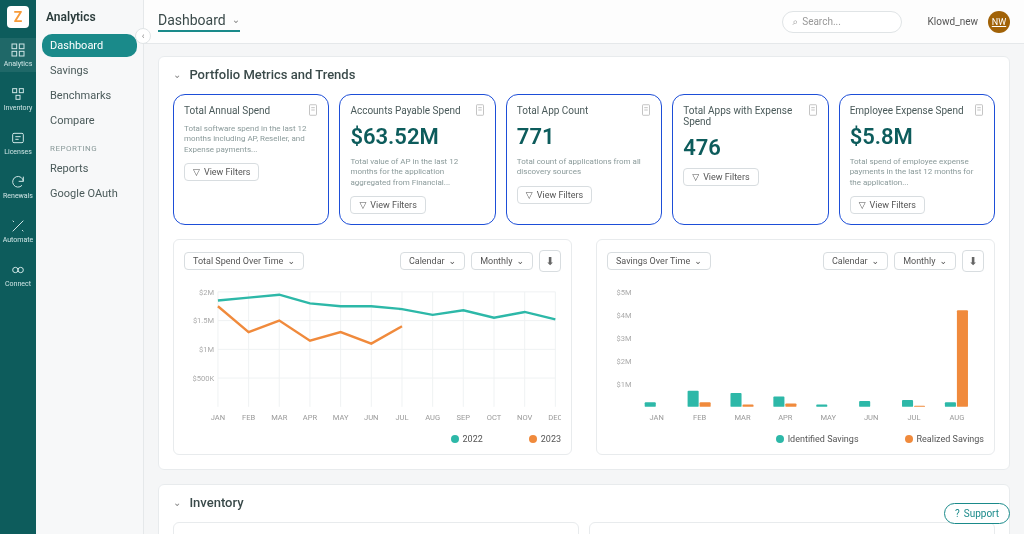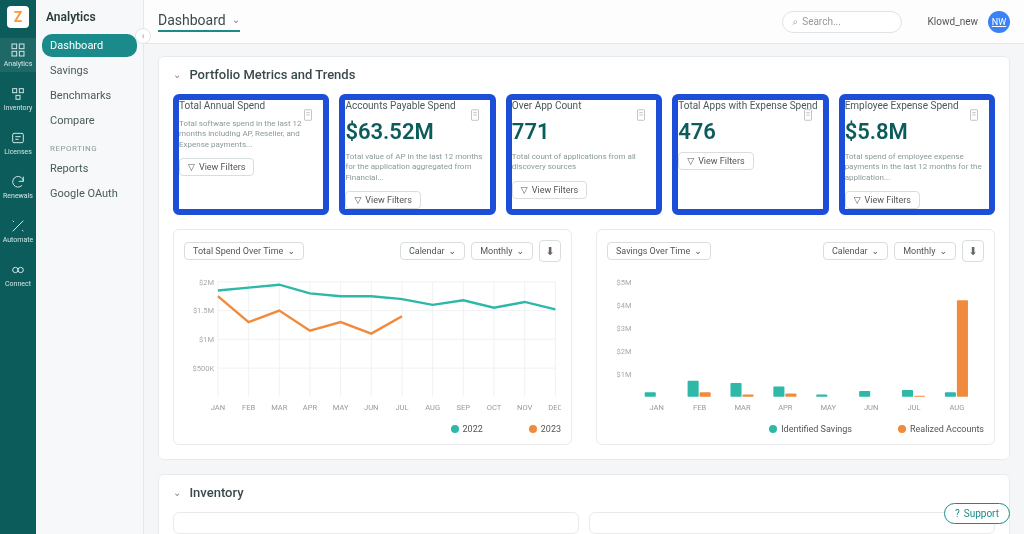--- a/index.html
+++ b/index.html
@@ -23,29 +23,29 @@
 .collapse-btn { position: absolute; right: -8px; top: 28px; width: 16px; height: 16px; background: #fff; border: 1px solid #e0e4e6; border-radius: 50%; display: flex; align-items: center; justify-content: center; font-size: 9px; color: #888; cursor: pointer; }
 
 
 .main { flex: 1; display: flex; flex-direction: column; overflow: hidden; }
 .topbar { height: 44px; border-bottom: 1px solid #e5e8ea; display: flex; align-items: center; padding: 0 14px; gap: 10px; background: #fdfdfd; }
 .crumb { font-size: 14px; color: #3a4a4a; display: flex; align-items: center; gap: 6px; cursor: pointer; border-bottom: 2px solid #1a8a8a; padding-bottom: 2px; }
 .crumb .chev { font-size: 10px; color: #888; }
 .topbar-spacer { flex: 1; }
 .search { border: 1px solid #e0e4e6; border-radius: 14px; padding: 4px 10px; font-size: 10px; color: #999; width: 120px; display: flex; align-items: center; gap: 4px; background: #fff; }
 .user { font-size: 10px; color: #555; padding-left: 16px; }
-.avatar { width: 22px; height: 22px; border-radius: 50%; background: #3b82f6; color: #fff; font-size: 9px; display: flex; align-items: center; justify-content: center; text-decoration: underline; }
+.avatar { width: 22px; height: 22px; border-radius: 50%; background: #a16207; color: #fff; font-size: 9px; display: flex; align-items: center; justify-content: center; text-decoration: underline; }
 
 .content { flex: 1; overflow-y: auto; padding: 12px 14px 20px; }
 .section { background: #fff; border: 1px solid #e8ebed; border-radius: 6px; padding: 10px 14px 14px; margin-bottom: 14px; }
 .sec-head { display: flex; align-items: center; gap: 8px; font-size: 13px; color: #3a4a4a; font-weight: 500; margin-bottom: 12px; cursor: pointer; }
 .sec-head .chev { font-size: 10px; color: #888; }
 
 .kpi-row { display: flex; gap: 10px; margin-bottom: 14px; }
-.kpi { flex: 1; border: 6px solid #1d4ed8; border-radius: 6px; position: relative; min-width: 0; }
+.kpi { flex: 1; border: 1px solid #1d4ed8; border-radius: 12px; padding: 10px; position: relative; min-width: 0; }
 .kpi .doc-icon { position: absolute; right: 8px; top: 8px; width: 14px; height: 14px; color: #bbb; cursor: pointer; }
 .kpi-title { font-size: 10px; color: #4a5a5a; margin-bottom: 8px; }
 .kpi-value { font-size: 22px; font-weight: 600; color: #0d5c5c; margin-bottom: 8px; }
 .kpi-desc { font-size: 8px; color: #8a9a9a; line-height: 1.3; margin-bottom: 8px; min-height: 20px; }
 .pill-btn { border: 1px solid #d8dde0; border-radius: 4px; padding: 3px 8px; font-size: 9px; color: #555; display: inline-flex; align-items: center; gap: 4px; cursor: pointer; background: #fff; }
 
 .chart-row { display: flex; gap: 24px; }
 .chart-card { flex: 1; border: 1px solid #e8ebed; border-radius: 6px; padding: 10px; }
 .chart-toolbar { display: flex; gap: 6px; align-items: center; margin-bottom: 8px; }
 .chart-toolbar .spacer { flex: 1; }
@@ -169,21 +169,21 @@
                 </svg></span>
     <div class="kpi-title">Accounts Payable Spend</div>
     <div class="kpi-value">$63.52M</div>
     <div class="kpi-desc">Total value of AP in the last 12 months for the application aggregated from Financial...</div>
     <div class="pill-btn"><span>▽</span> View Filters</div></div>
             <div class="kpi">
     <span class="doc-icon"><svg viewBox="0 0 24 24" fill="none" stroke="currentColor" stroke-width="1.5">
                   <rect x="6" y="3" width="12" height="18" rx="1"></rect>
                   <path d="M9 8h6M9 12h6"></path>
                 </svg></span>
-    <div class="kpi-title">Over App Count</div>
+    <div class="kpi-title">Total App Count</div>
     <div class="kpi-value">771</div>
     <div class="kpi-desc">Total count of applications from all discovery sources</div>
     <div class="pill-btn"><span>▽</span> View Filters</div></div>
             <div class="kpi">
     <span class="doc-icon"><svg viewBox="0 0 24 24" fill="none" stroke="currentColor" stroke-width="1.5">
                   <rect x="6" y="3" width="12" height="18" rx="1"></rect>
                   <path d="M9 8h6M9 12h6"></path>
                 </svg></span>
     <div class="kpi-title">Total Apps with Expense Spend</div>
     <div class="kpi-value">476</div>
@@ -318,21 +318,21 @@
                   <rect x="358.51" y="125.12" width="11.740000000000002" height="4.88" fill="#2db8a8" rx="1"></rect>
                   <rect x="371.25" y="27.519999999999996" width="11.740000000000002" height="102.48" fill="#f08a3c" rx="1"></rect>
                 </svg></div>
             <div class="legend" id="chart2-legend">
                 <div class="legend-item">
                   <span class="dot" style="background:#2db8a8"></span>
                   <span>Identified Savings</span>
                 </div>
                 <div class="legend-item">
                   <span class="dot" style="background:#f08a3c"></span>
-                  <span>Realized Accounts</span>
+                  <span>Realized Savings</span>
                 </div>
               </div>
           </div>
         </div>
       </div>
 
       <div class="section">
         <div class="sec-head">
           <span class="chev">⌄</span>
           <span>Inventory</span>

